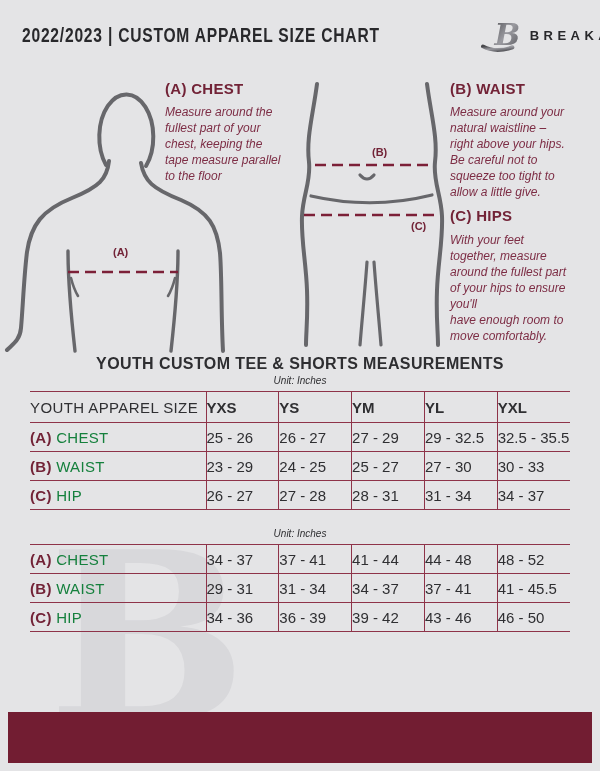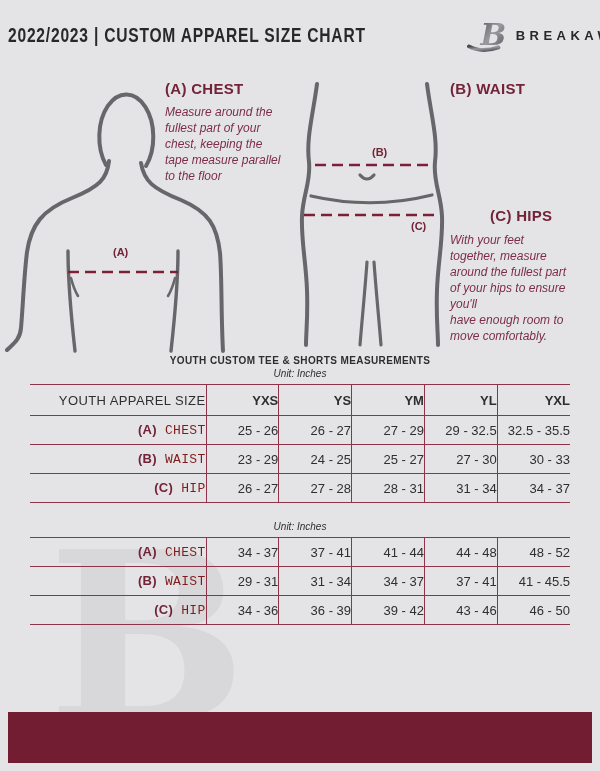--- a/index.html
+++ b/index.html
@@ -3,21 +3,21 @@
 <meta charset="utf-8">
 <style>
   html,body{margin:0;padding:0;}
   body{font-family:"Liberation Sans", sans-serif; background:#b9b9bd;}
   .page{
     position:relative; width:600px; height:771px; margin:0 auto;
     background:#e4e4e6; overflow:hidden;
   }
   
   .header{
-    position:relative; height:70px; padding:0 8px;
+    position:relative; height:70px; padding:0 22px;
     display:flex; align-items:center; justify-content:space-between;
   }
   .header-title{
     font-weight:700; font-size:20px; color:#28282b;
     letter-spacing:1px; white-space:nowrap;
     transform:scaleX(0.78); transform-origin:left center;
   }
   .brand{display:flex; align-items:center; gap:7px; flex:0 0 auto;}
   .brand-logo{width:42px; height:40px;}
   .brand-name{
@@ -35,50 +35,50 @@
     position:absolute; width:145px;
     font-size:12px; font-style:italic; color:#7d2d45;
     line-height:1.34; white-space:pre-line;
   }
   .marker{
     position:absolute; font-size:11px; font-weight:800; color:#722337;
   }
   
   .table-block{position:relative; z-index:1; margin-top:0;}
   .table-title{
-    text-align:center; font-size:10px; font-weight:700;
+    text-align:center; font-size:16px; font-weight:700;
     color:#2e2e31; letter-spacing:0.4px; margin-top:0;
   }
   .table-unit{
     text-align:center; font-size:10px; font-style:italic;
     color:#2e2e31; margin-top:2px; margin-bottom:5px;
   }
   table.size-table{
     width:540px; margin:0 auto; border-collapse:collapse;
     table-layout:fixed; background:transparent;
   }
   table.size-table col.c-label{width:176px;}
   table.size-table td, table.size-table th{
     border-top:1.3px solid #8e3349; border-bottom:1.3px solid #8e3349;
     padding:0; height:28px; vertical-align:middle;
-    font-size:13px; color:#2f2f32; text-align:right;
+    font-size:15px; color:#2f2f32; text-align:left;
   }
   table.size-table tr.head-row th{height:30px;}
   table.size-table td + td, table.size-table th + th{
     border-left:1.3px solid #8e3349;
     border-radius:11px;
   }
   th.col-size{font-weight:700; font-size:14px; color:#28282b;}
   th.col-label{
     text-align:left; padding-left:12px; font-weight:400;
     font-size:13.5px; color:#3b3b3e; letter-spacing:0.4px;
   }
   td.row-label{text-align:left; padding-left:12px; letter-spacing:0.3px;}
   td.row-label .pfx{font-weight:800; color:#722337;}
-  td.row-label .lbl{color:#7f1d1d;font-family:Liberation Mono, monospace;}
+  td.row-label .lbl{color:#15803d;}
   .gap-adult{height:16px;}
   
   .watermark{
     position:absolute; left:48px; top:520px; z-index:0;
     font-family:"DejaVu Serif", serif; font-weight:700;
     font-size:235px; line-height:1; color:#d8d8db;
     user-select:none; pointer-events:none;
   }
   
   .footer-bar{
@@ -149,22 +149,28 @@
     <span class="marker" style="left:411px; top:150px;">(C)</span>
 
     <div class="guide-heading" style="left:165px; top:10px;">(A) CHEST</div>
     <div class="guide-body" style="left:165px; top:34px;">Measure around the
 fullest part of your
 chest, keeping the
 tape measure parallel
 to the floor</div>
 
     <div class="guide-heading" style="left:450px; top:10px;">(B) WAIST</div>
-
-    <div class="guide-heading" style="left:450px; top:137px;margin-left:40px;">(C) HIPS</div>
+    <div class="guide-body" style="left:450px; top:34px;">Measure around your
+natural waistline –
+right above your hips.
+Be careful not to
+squeeze too tight to
+allow a little give.</div>
+
+    <div class="guide-heading" style="left:450px; top:137px;">(C) HIPS</div>
     <div class="guide-body" style="left:450px; top:162px;">With your feet
 together, measure
 around the fullest part
 of your hips to ensure
 you'll
 have enough room to
 move comfortably.</div>
   </div>
 
   <div class="table-block">

